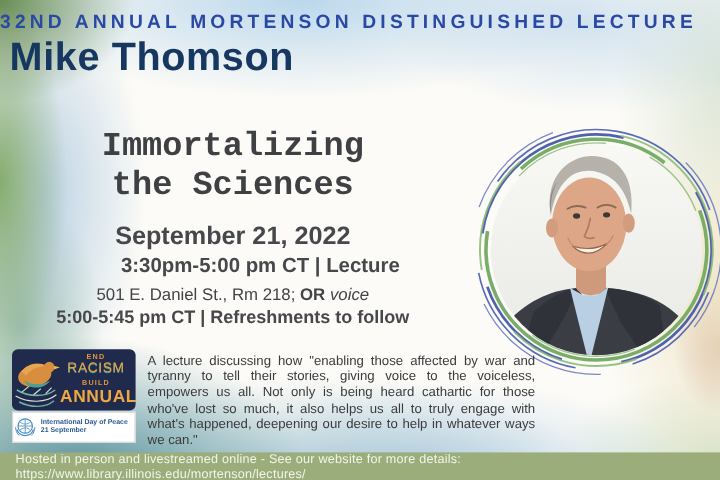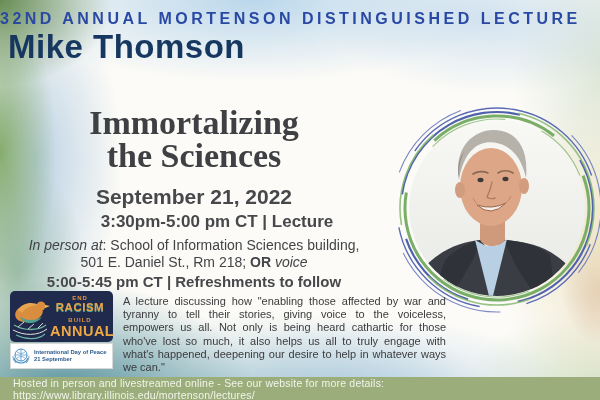--- a/index.html
+++ b/index.html
@@ -20,33 +20,33 @@
       radial-gradient(125px 165px at 101% 16%, rgba(205,220,200,0.70), rgba(205,220,200,0) 75%),
       radial-gradient(145px 225px at 102% 62%, rgba(236,226,192,0.90), rgba(236,226,192,0) 78%),
       radial-gradient(52px 75px at 100% 72%, rgba(186,110,90,0.55), rgba(186,110,90,0) 75%),
       radial-gradient(185px 95px at 100% 96%, rgba(170,200,160,0.50), rgba(170,200,160,0) 75%);
   }
   .hdr{position:absolute;top:10px;left:0;right:0;}
   .hdr .event{font-size:16px;font-weight:700;letter-spacing:3.5px;color:#2a49a4;}
   .hdr .intro{margin-top:5px;font-size:15.5px;font-weight:700;color:#2a49a4;}
   .hdr .name{margin-top:1px;position:relative;left:8px;font-size:33px;line-height:36px;font-weight:700;color:#16375f;letter-spacing:0.5px;}
   .leftcol{position:absolute;top:106px;left:0;width:388px;text-align:center;}
-  .ltitle{font-family:Liberation Serif, serif;font-weight:700;font-size:34px;line-height:33px;color:#3f4043;}
+  .ltitle{font-family:Liberation Mono, monospace;font-weight:700;font-size:28px;line-height:33px;color:#3f4043;}
   .date{margin-top:13px;font-size:21px;font-weight:700;color:#47484b;}
   .sess1{margin-top:3px;font-size:17px;font-weight:700;color:#47484b;margin-left:46px;}
   .loc{margin-top:5px;font-size:14px;line-height:17px;color:#434447;}
   .sess2{margin-top:2px;font-size:15px;font-weight:700;color:#47484b;}
   .it{font-style:italic;} .bd{font-weight:700;}
   .photo{position:absolute;left:385px;top:90px;width:225px;height:240px;}
   .quote{position:absolute;left:123px;top:295px;width:323px;font-size:11px;line-height:13.2px;color:#3b3b3d;text-align:justify;}
   .logo{position:absolute;left:10px;top:291px;width:103px;}
   .logo-top{position:relative;height:51px;background:#1f2a4d;border-radius:5px;display:flex;align-items:center;}
   .logo-txt{position:absolute;left:40px;top:4px;width:60px;text-align:center;color:#e2953f;line-height:1;}
   .logo-txt .l1{font-size:6px;font-weight:700;letter-spacing:1px;}
-  .logo-txt .l2{font-size:11.5px;font-weight:700;letter-spacing:0.5px;margin-top:1px;color:#e8a045;text-shadow:0 1px 0 #4fa08f;}
+  .logo-txt .l2{font-size:11.5px;font-weight:400;letter-spacing:0.5px;margin-top:1px;color:#e8a045;text-shadow:0 1px 0 #4fa08f;}
   .logo-txt .l3{font-size:6px;font-weight:700;letter-spacing:1px;margin-top:3px;}
   .logo-txt .l4{font-size:14.5px;font-weight:700;letter-spacing:0.5px;margin-top:1px;color:#eda843;}
   .logo-bottom{margin-top:1px;height:26px;background:#ffffff;display:flex;align-items:center;border:1px solid #d8d8d8;box-sizing:border-box;}
   .un-cap{margin-left:3px;font-size:5.8px;line-height:7px;font-weight:700;color:#2b5a8c;text-align:left;}
   .footer{position:absolute;left:0;bottom:0;width:600px;height:23px;background:#9aad7b;display:flex;align-items:center;justify-content:center;padding-left:13px;}
   .footer span{font-size:10.5px;color:#f2f5ea;letter-spacing:0.2px;}
 </style>
 </head>
 <body>
 
@@ -58,21 +58,20 @@
   </div>
 
   <div class="leftcol">
     <div class="ltitle">
       <div>Immortalizing</div>
       <div>the Sciences</div>
     </div>
     <div class="date">September 21, 2022</div>
     <div class="sess1">3:30pm-5:00 pm CT | Lecture</div>
     <div class="loc">
-      <div><span class="it">In person at</span><span>: School of Information Sciences building,</span></div>
       <div><span>501 E. Daniel St., Rm 218; </span><span class="bd">OR</span><span class="it"> voice</span></div>
     </div>
     <div class="sess2">5:00-5:45 pm CT | Refreshments to follow</div>
   </div>
 
   <div class="photo">
     <svg width="225" height="240" viewBox="0 0 225 240">
       <defs>
         <clipPath id="pc">
             <circle cx="112" cy="118" r="88"></circle>

